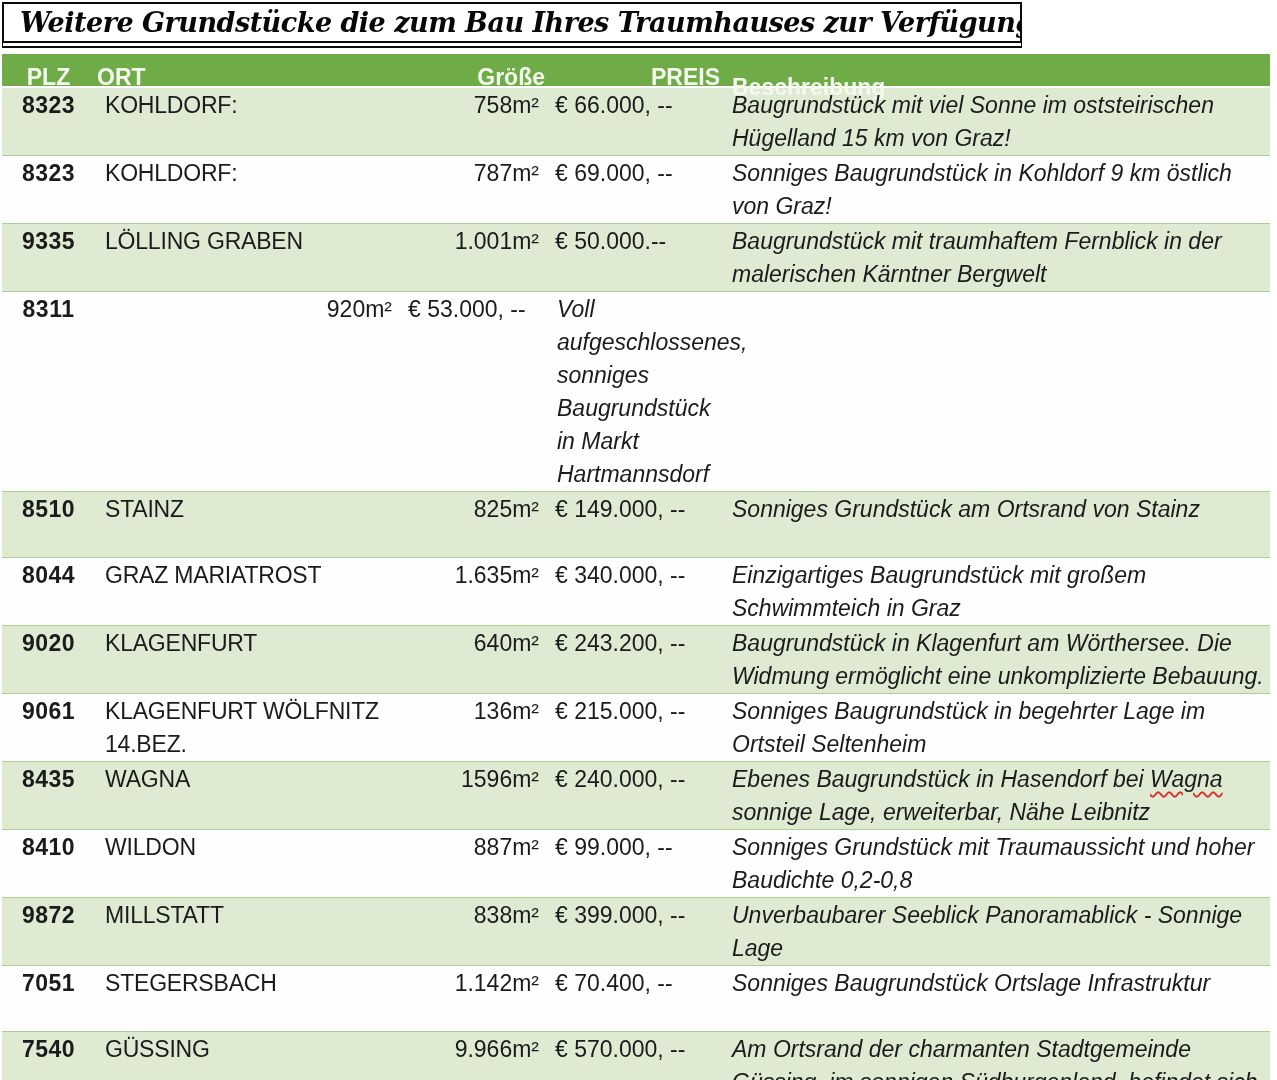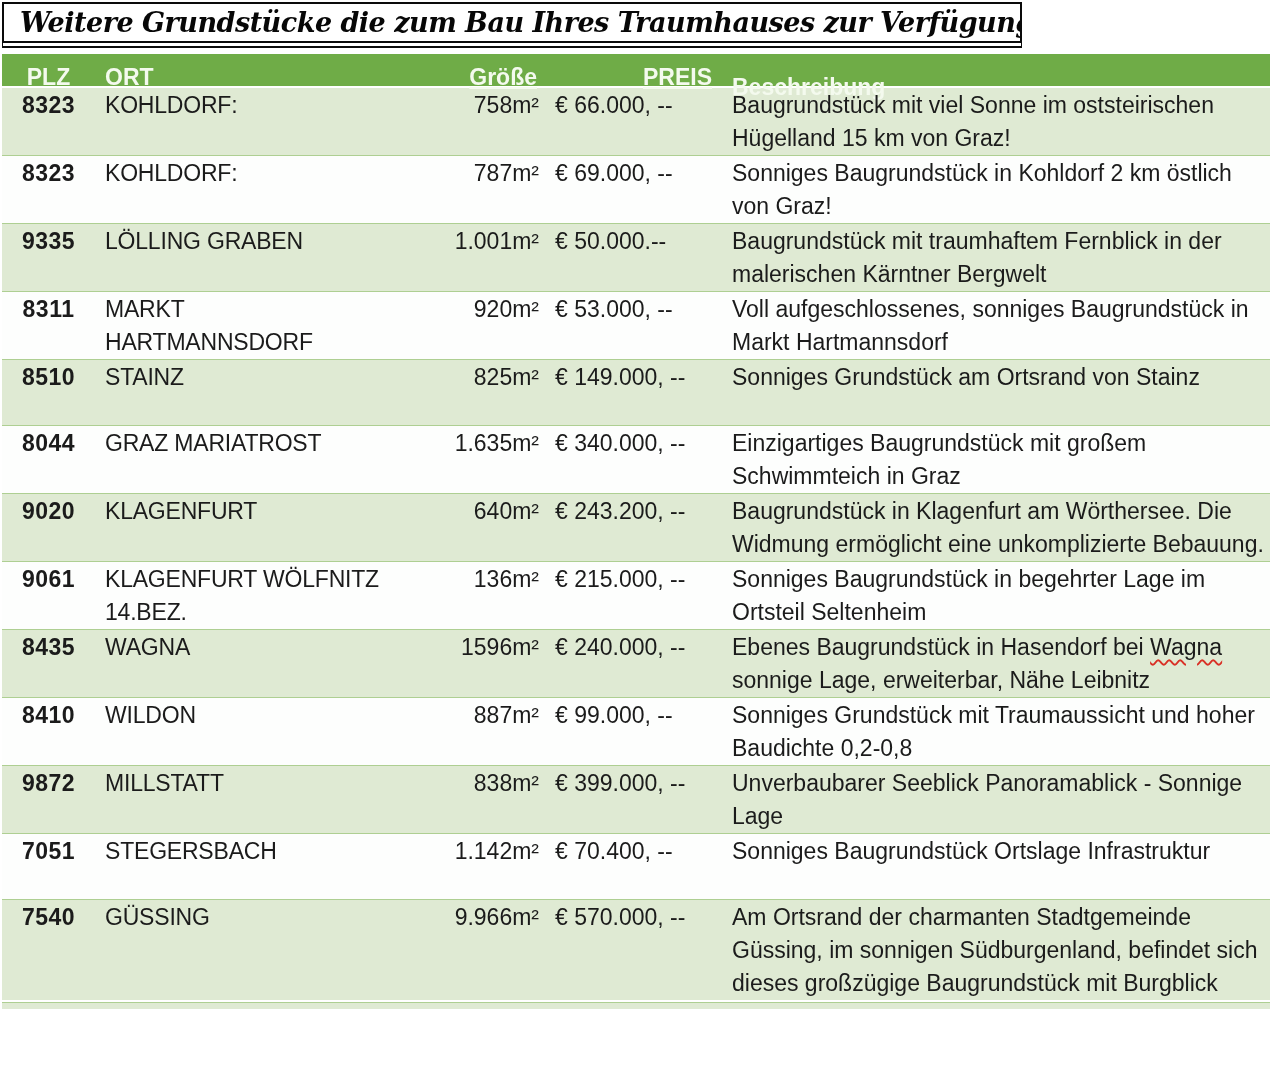--- a/index.html
+++ b/index.html
@@ -46,23 +46,23 @@
   }
   .thead{
     background:var(--header-green);
     color:#f4faee;
     font-weight:bold;
     font-size:23px;
     height:34px;
     align-items:center;
     border-bottom:2px solid #ffffff;
   }
-  .th{padding:0 10px;}
+  .th{padding:0 2px;}
   .th.c-plz{text-align:center;}
-  .th.c-groesse,.th.c-preis{text-align:right;text-decoration:underline;}
+  .th.c-groesse,.th.c-preis{text-align:right;}
   .th.c-beschreibung{padding-left:10px;margin-top:20px;}
 
   .row{
     min-height:66px;
     border-top:1px solid var(--row-border);
     background:#fdfefd;
   }
   .row:first-child{border-top:none;}
   .row:nth-child(odd){background:var(--row-green);}
   .row:nth-child(13){min-height:34px;}
@@ -70,21 +70,21 @@
   .cell{
     font-size:23px;
     line-height:33px;
     padding:1px 8px 0 8px;
     color:var(--text);
   }
   .cell.plz{font-weight:bold;text-align:center;letter-spacing:0.5px;}
   .cell.ort{white-space:pre-line;padding-left:10px;letter-spacing:-0.2px;}
   .cell.groesse{text-align:right;}
   .cell.preis{text-align:left;}
-  .cell.beschreibung{padding-left:10px;padding-right:0;}
+  .cell.beschreibung{padding-left:10px;padding-right:0;font-style:italic;}
 
   .misspelled{
     text-decoration:underline wavy var(--spell-red);
     text-decoration-thickness:2px;
     text-underline-offset:4px;
   }
 
   .bottom-strip{
     margin:2px 7px 0 2px;
     width:1268px;
@@ -114,32 +114,31 @@
     <div class="cell ort">KOHLDORF:</div>
     <div class="cell groesse">758m²</div>
     <div class="cell preis">€ 66.000, --</div>
     <div class="cell beschreibung">Baugrundstück mit viel Sonne im oststeirischen Hügelland 15 km von Graz!</div>
   </div>
       <div class="row">
     <div class="cell plz">8323</div>
     <div class="cell ort">KOHLDORF:</div>
     <div class="cell groesse">787m²</div>
     <div class="cell preis">€ 69.000, --</div>
-    <div class="cell beschreibung">Sonniges Baugrundstück in Kohldorf 2 km östlich von Graz!</div>
+    <div class="cell beschreibung">Sonniges Baugrundstück in Kohldorf 9 km östlich von Graz!</div>
   </div>
       <div class="row">
     <div class="cell plz">9335</div>
     <div class="cell ort">LÖLLING GRABEN</div>
     <div class="cell groesse">1.001m²</div>
     <div class="cell preis">€ 50.000.--</div>
     <div class="cell beschreibung">Baugrundstück mit traumhaftem Fernblick in der malerischen Kärntner Bergwelt</div>
   </div>
       <div class="row">
     <div class="cell plz">8311</div>
-    <div class="cell ort">MARKT HARTMANNSDORF</div>
     <div class="cell groesse">920m²</div>
     <div class="cell preis">€ 53.000, --</div>
     <div class="cell beschreibung">Voll aufgeschlossenes, sonniges Baugrundstück in Markt Hartmannsdorf</div>
   </div>
       <div class="row">
     <div class="cell plz">8510</div>
     <div class="cell ort">STAINZ</div>
     <div class="cell groesse">825m²</div>
     <div class="cell preis">€ 149.000, --</div>
     <div class="cell beschreibung">Sonniges Grundstück am Ortsrand von Stainz</div>

